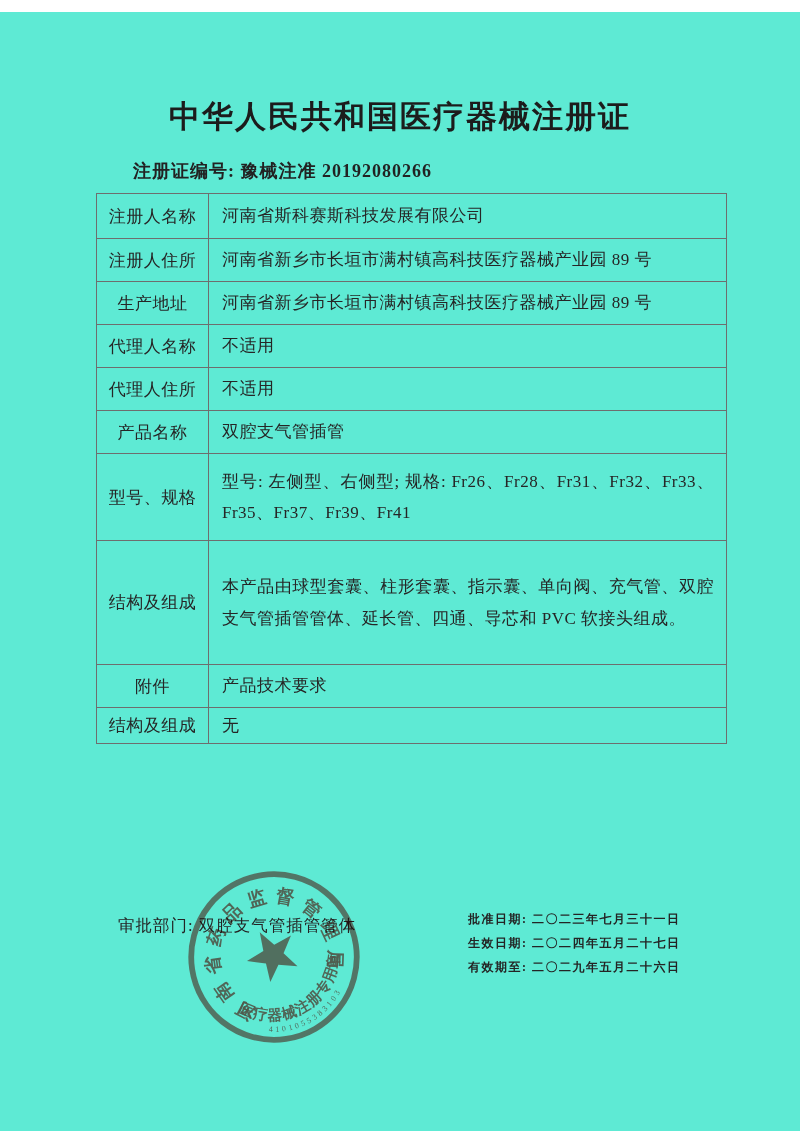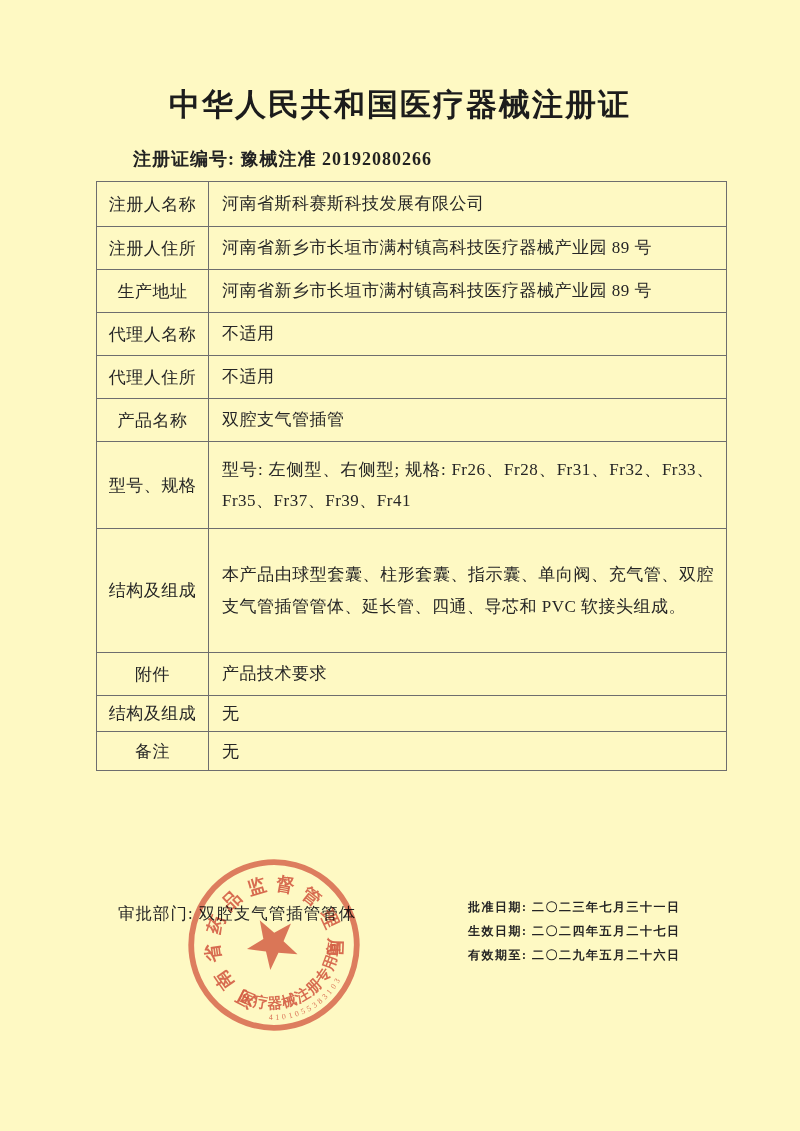--- a/index.html
+++ b/index.html
@@ -1,21 +1,21 @@
 <!DOCTYPE html>
 <html><head>
 <meta charset="utf-8">
 <style>
   html,body{margin:0;padding:0;}
   body{
     width:800px;height:1131px;background:#ffffff;position:relative;
     font-family:"Liberation Serif","DejaVu Serif",serif;
     color:#2b2b2b;
   }
-  .page{position:absolute;inset:0;background:#fef9c3;overflow:hidden;}
+  .page{position:absolute;inset:0;background:#5eead4;overflow:hidden;margin-top:12px;}
 
   .doc-title{
     position:absolute;top:84px;left:0;width:100%;
     text-align:center;font-size:31px;font-weight:700;letter-spacing:2px;
     color:#1c1c1c;margin:0;
   }
   .cert-line{
     position:absolute;top:147px;left:133px;
     font-size:18px;letter-spacing:1px;color:#222;font-weight:bold;
   }
@@ -104,24 +104,20 @@
           <td class="val">本产品由球型套囊、柱形套囊、指示囊、单向阀、充气管、双腔支气管插管管体、延长管、四通、导芯和 PVC 软接头组成。</td>
         </tr>
       <tr class="h43">
           <td class="lbl">附件</td>
           <td class="val">产品技术要求</td>
         </tr>
       <tr class="h35">
           <td class="lbl">结构及组成</td>
           <td class="val">无</td>
         </tr>
-      <tr class="h39">
-          <td class="lbl">备注</td>
-          <td class="val">无</td>
-        </tr>
     </tbody>
   </table>
 
   <div class="approval">
     <span>审批部门:</span>
     <span>双腔支气管插管管体</span>
   </div>
 
   <div class="dates">
     <p class="dline"><span>批准日期:</span> <span>二〇二三年七月三十一日</span></p>

